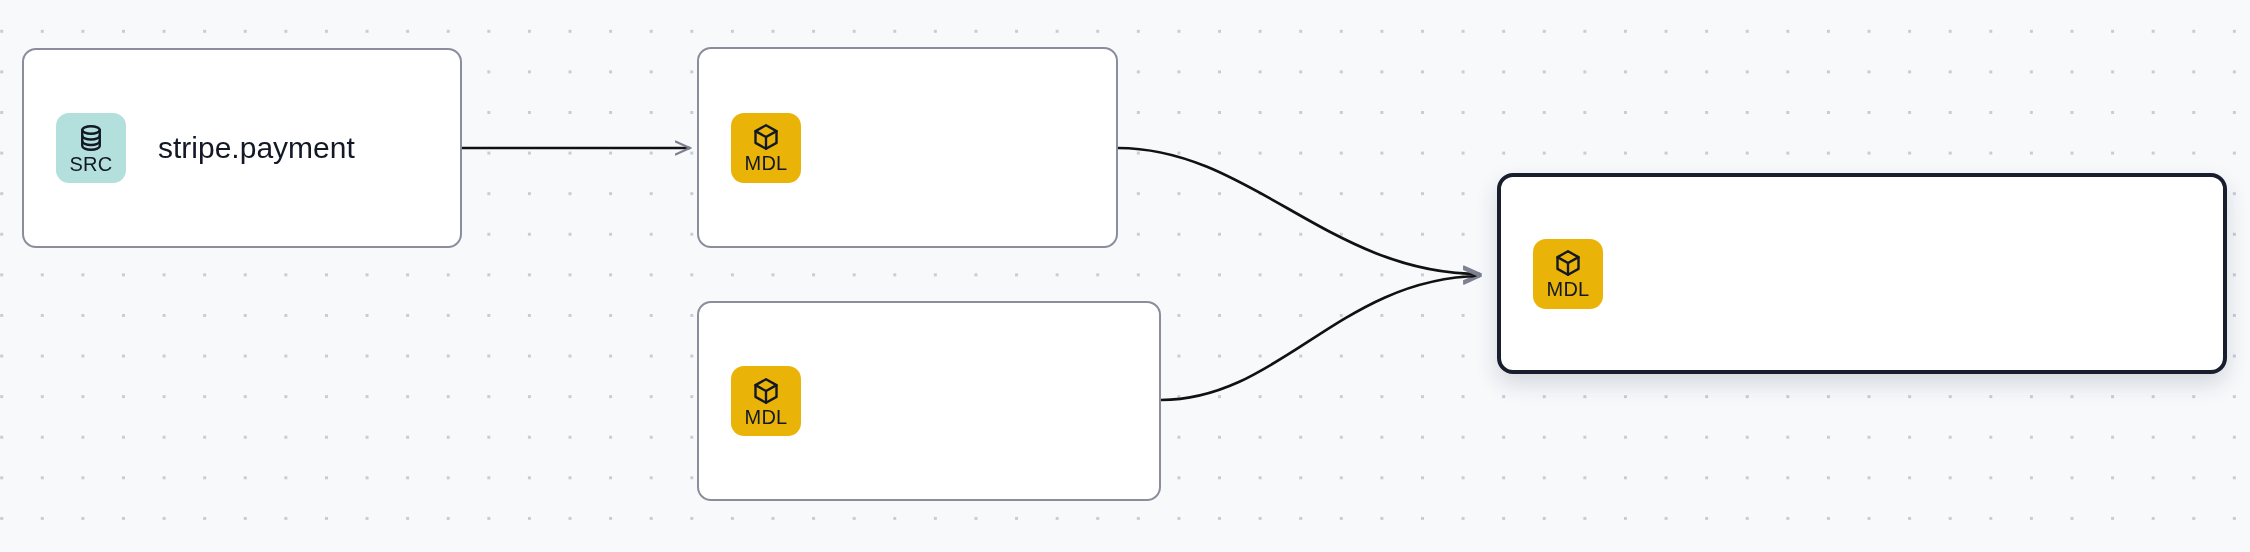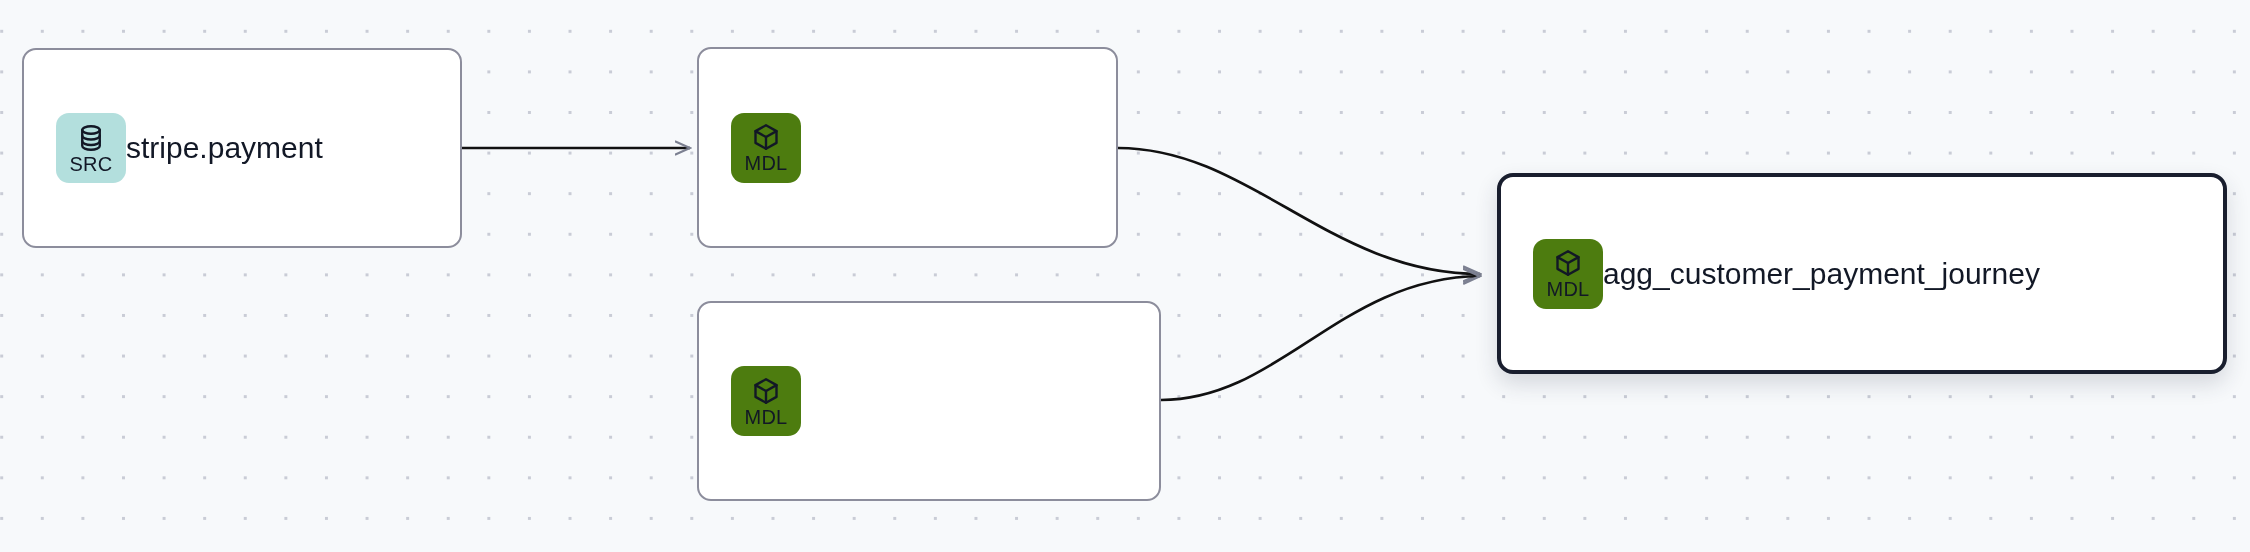--- a/index.html
+++ b/index.html
@@ -58,32 +58,33 @@
     width: 70px;
     height: 70px;
     border-radius: 13px;
     display: flex;
     flex-direction: column;
     align-items: center;
     justify-content: center;
     gap: 1px;
   }
   .badge.src  { background: #b3dfdd; }
-  .badge.mdl  { background: #4d7c0f; }
+  .badge.mdl  { background: #eab308; }
   .badge svg  { display: block; }
   .badge-text {
     font-size: 20px;
     line-height: 20px;
     font-weight: 400;
     color: #121826;
     letter-spacing: 0.2px;
   }
 
   
   .node-body {
+    margin-left: 32px;
     display: flex;
     flex-direction: column;
     justify-content: center;
     gap: 4px;
   }
   .node-title {
     font-size: 30px;
     line-height: 36px;
     color: #121826;
     white-space: nowrap;
@@ -165,18 +166,15 @@
     <div class="badge mdl">
       <span>
         <svg width="30" height="30" viewBox="0 0 24 24" fill="none" stroke="#121826" stroke-width="1.9" stroke-linecap="round" stroke-linejoin="round">
           <path d="M12 2.6 L20.4 7.3 V16.7 L12 21.4 L3.6 16.7 V7.3 Z"></path>
           <path d="M3.6 7.3 L12 12 L20.4 7.3"></path>
           <path d="M12 12 V21.4"></path>
         </svg>
       </span>
       <span class="badge-text">MDL</span>
     </div>
-    <div class="node-body">
-      <div class="node-title">agg_customer_payment_journey</div>
-    </div>
   </div>
 
 </div>
 
 </body></html>

